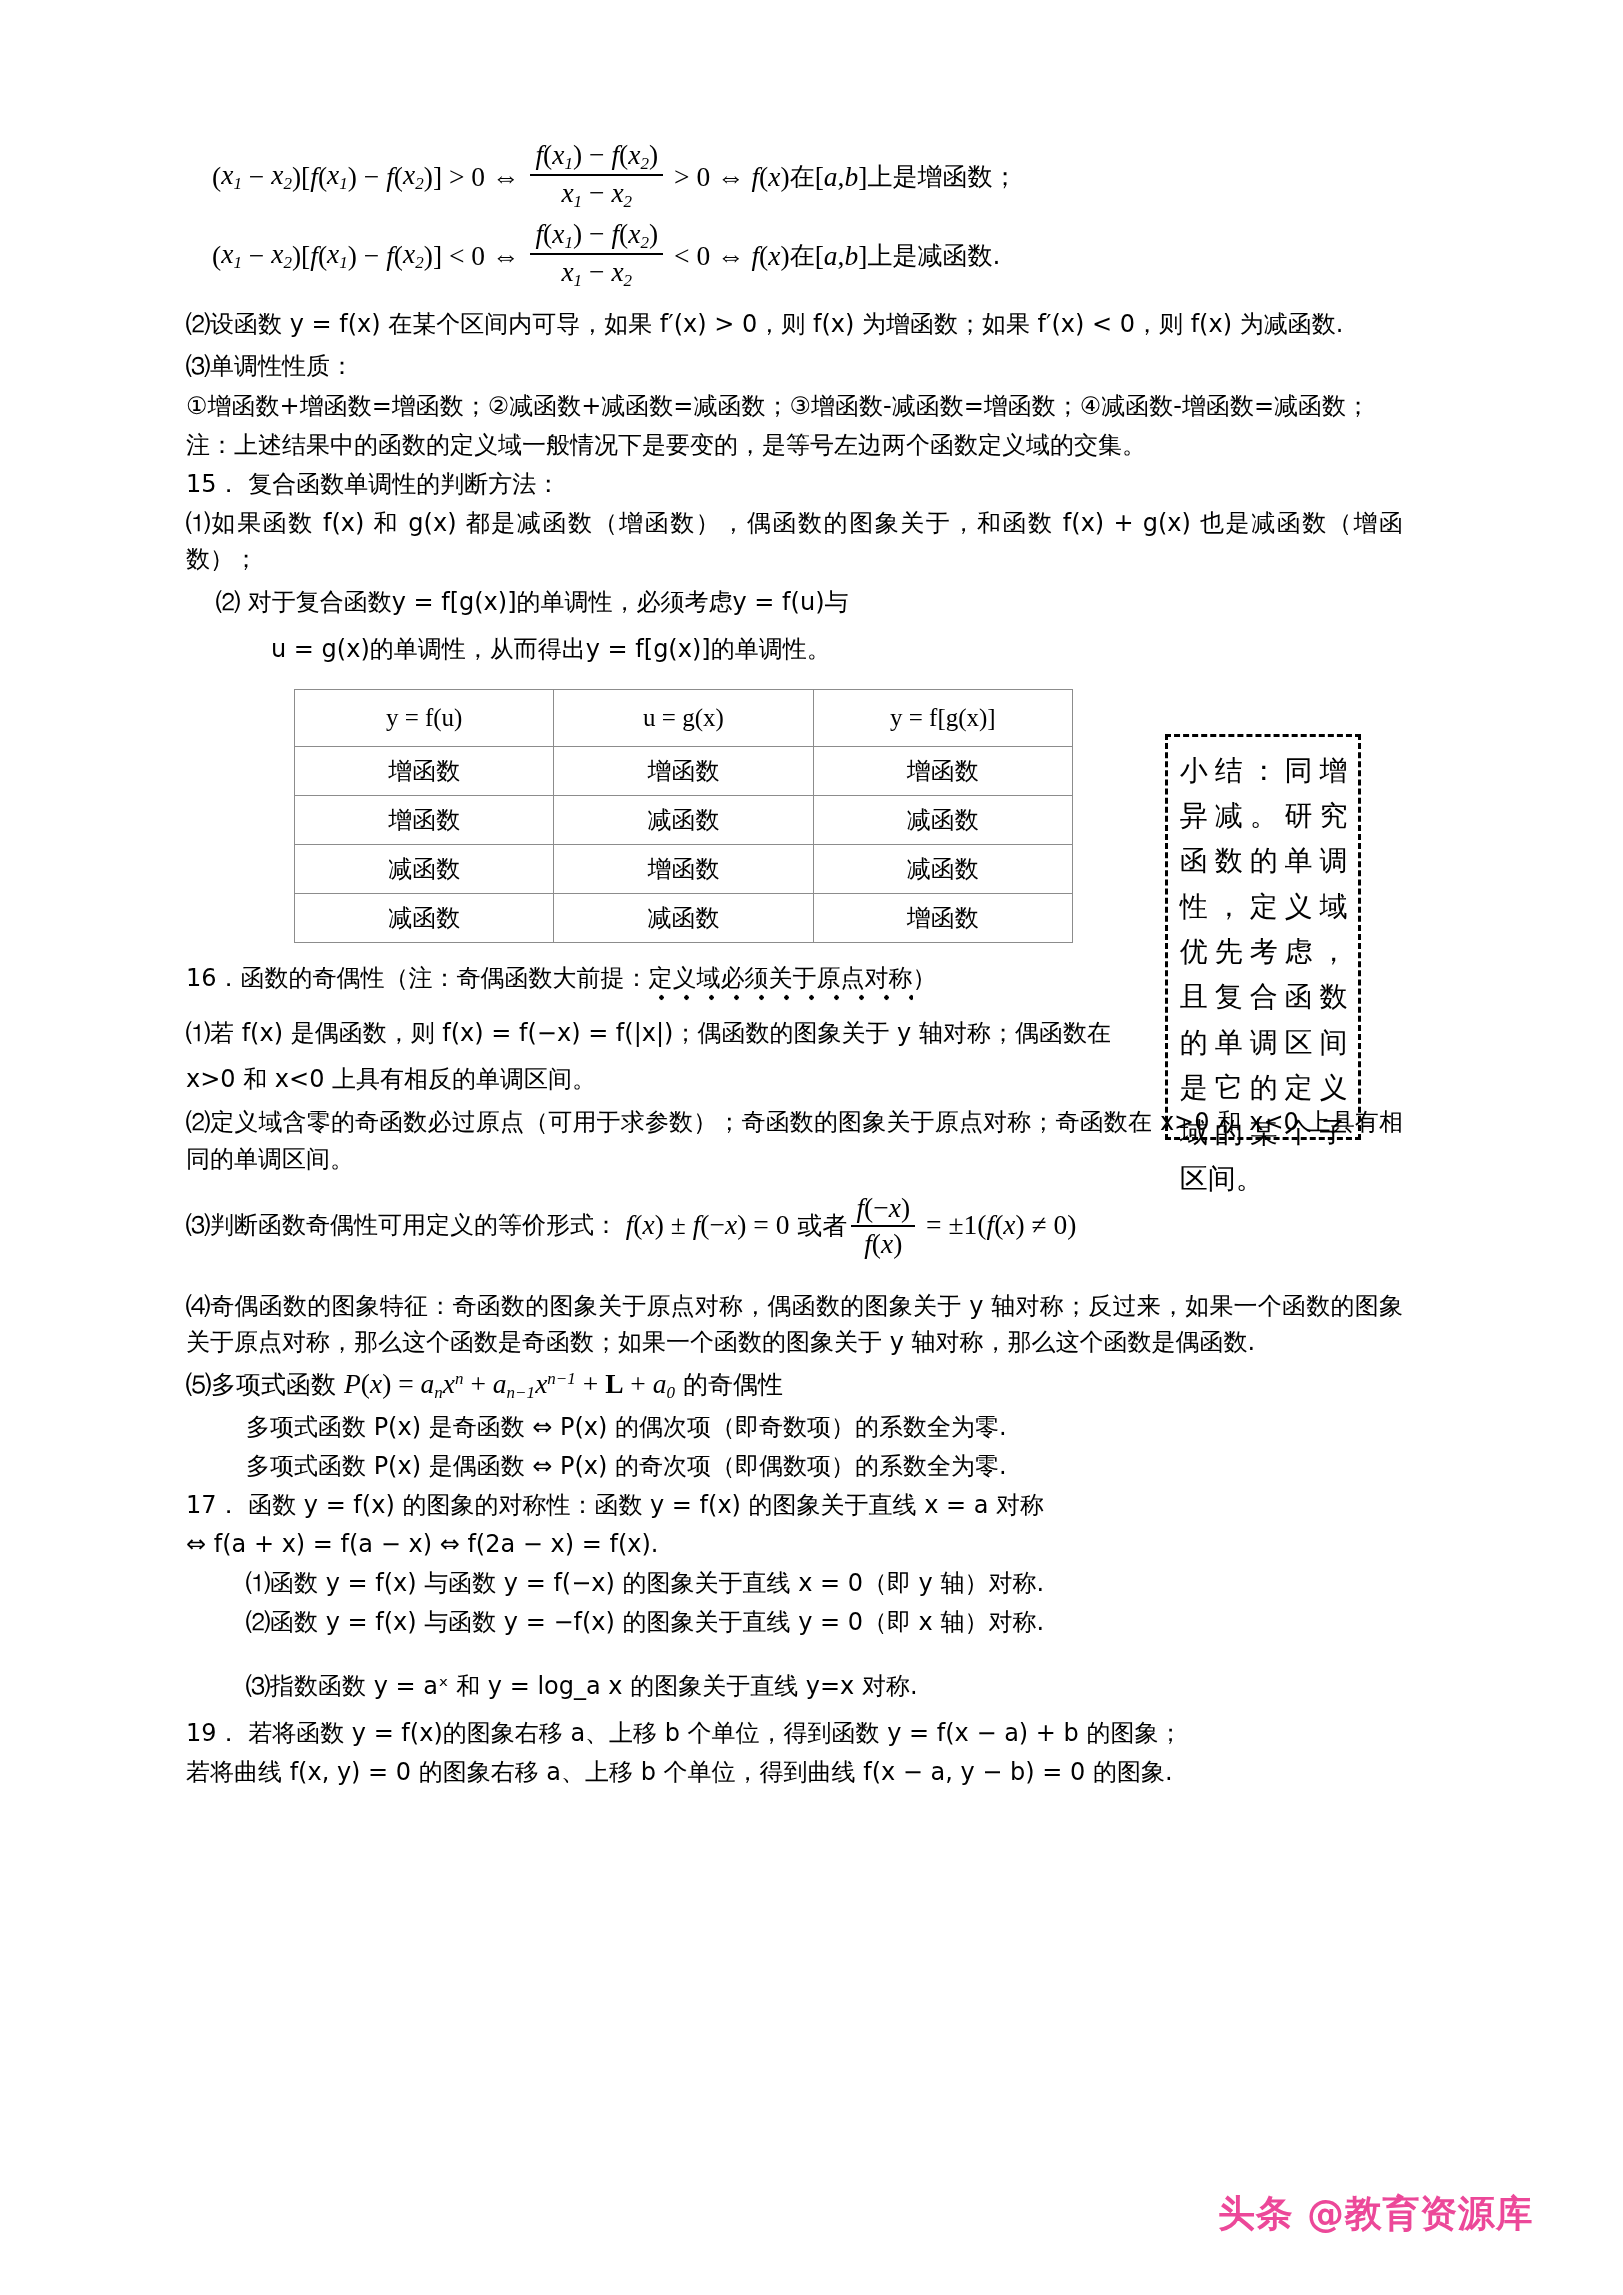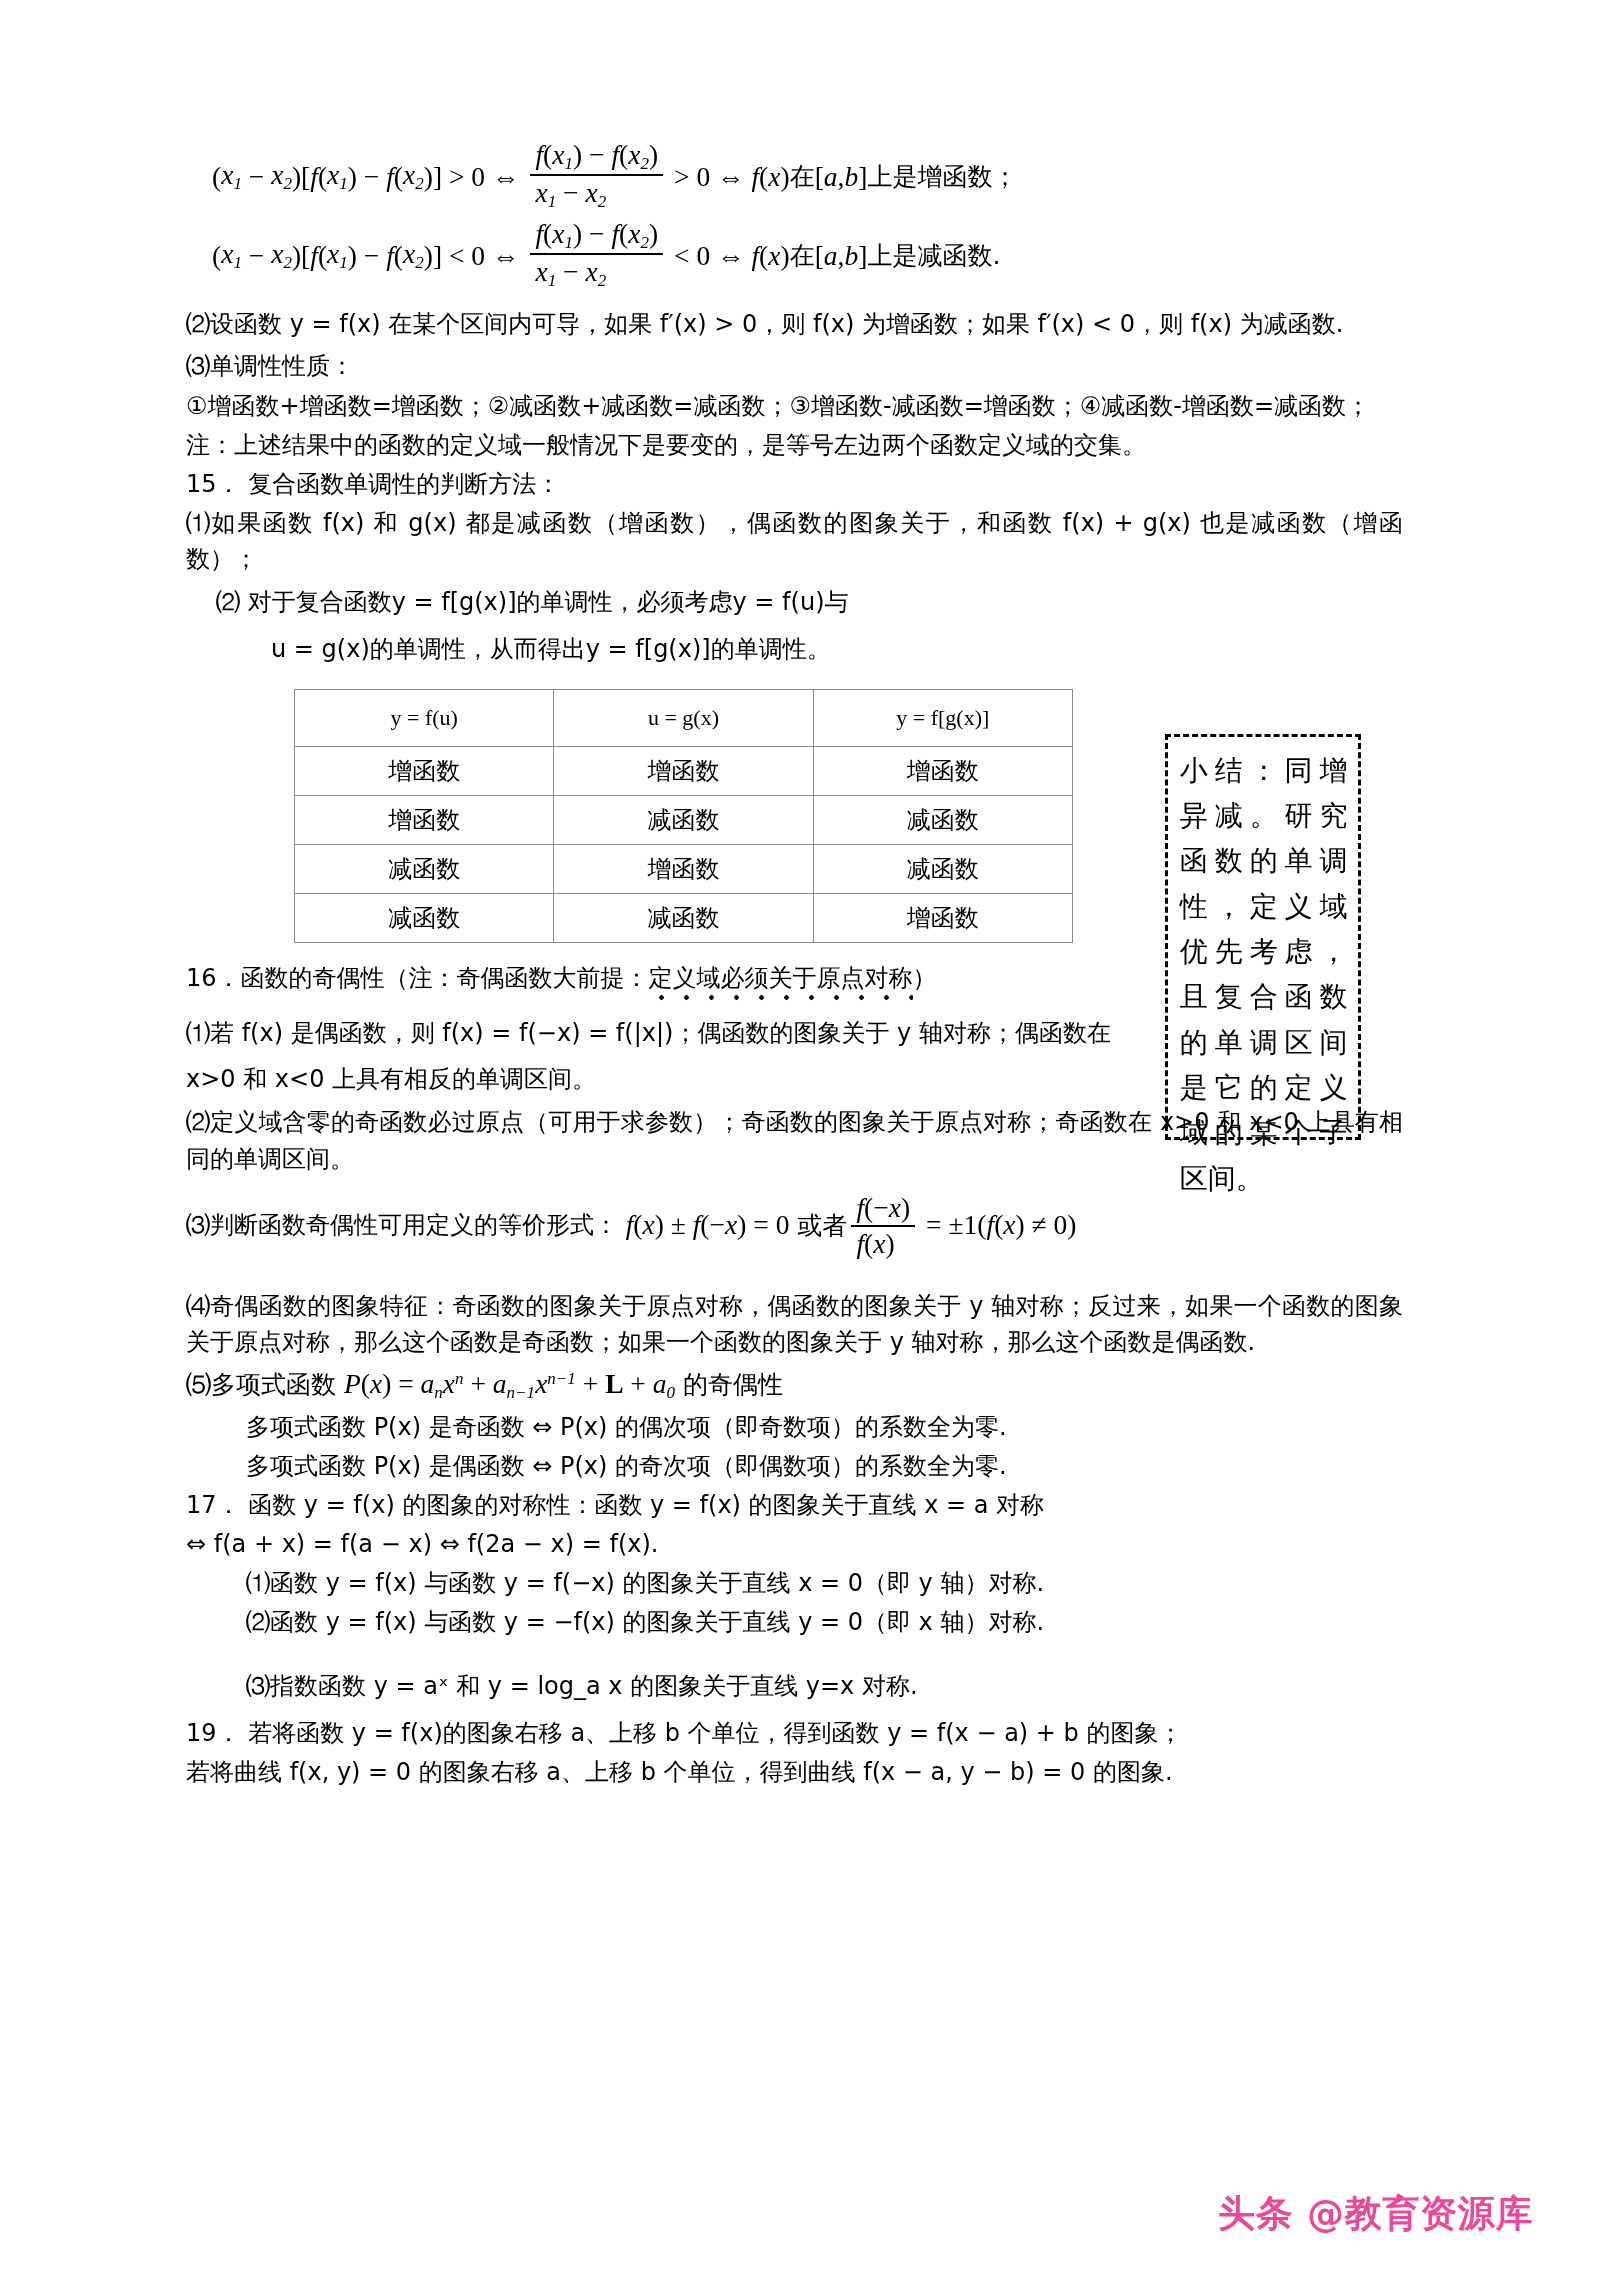--- a/index.html
+++ b/index.html
@@ -38,20 +38,21 @@
     font-style: normal;
     font-size: 27.5px;
   }
   sub.sb { font-size: 0.62em; font-style: italic; vertical-align: -0.28em; }
   sup.sp { font-size: 0.62em; font-style: italic; vertical-align: 0.50em; }
 
   
   .frac {
     display: inline-block;
     vertical-align: middle;
+    text-align: center;
     line-height: 1.12;
     margin: 0 3.9px;
     position: relative;
     top: -1.3px;
   }
   .frac .num { display: block; padding: 0 5.2px 1.3px 5.2px; }
   .frac .den {
     display: block;
     border-top: 2px solid #000;
     padding: 1.3px 5.2px 0 5.2px;
@@ -96,21 +97,21 @@
     text-align: center;
     vertical-align: middle;
     height: 48px;
     font-weight: normal;
     font-family: "DejaVu Sans", "Liberation Sans", sans-serif;
     font-size: 24px;
     padding: 0;
   }
   table.mono th {
     font-family: "Liberation Serif", "DejaVu Serif", serif;
-    font-size: 22px;
+    font-size: 25px;
     height: 56px;
   }
 
   
   .note-box {
     position: absolute;
     left: 1165px;
     top: 734px;
     width: 196px;
     height: 406px;

